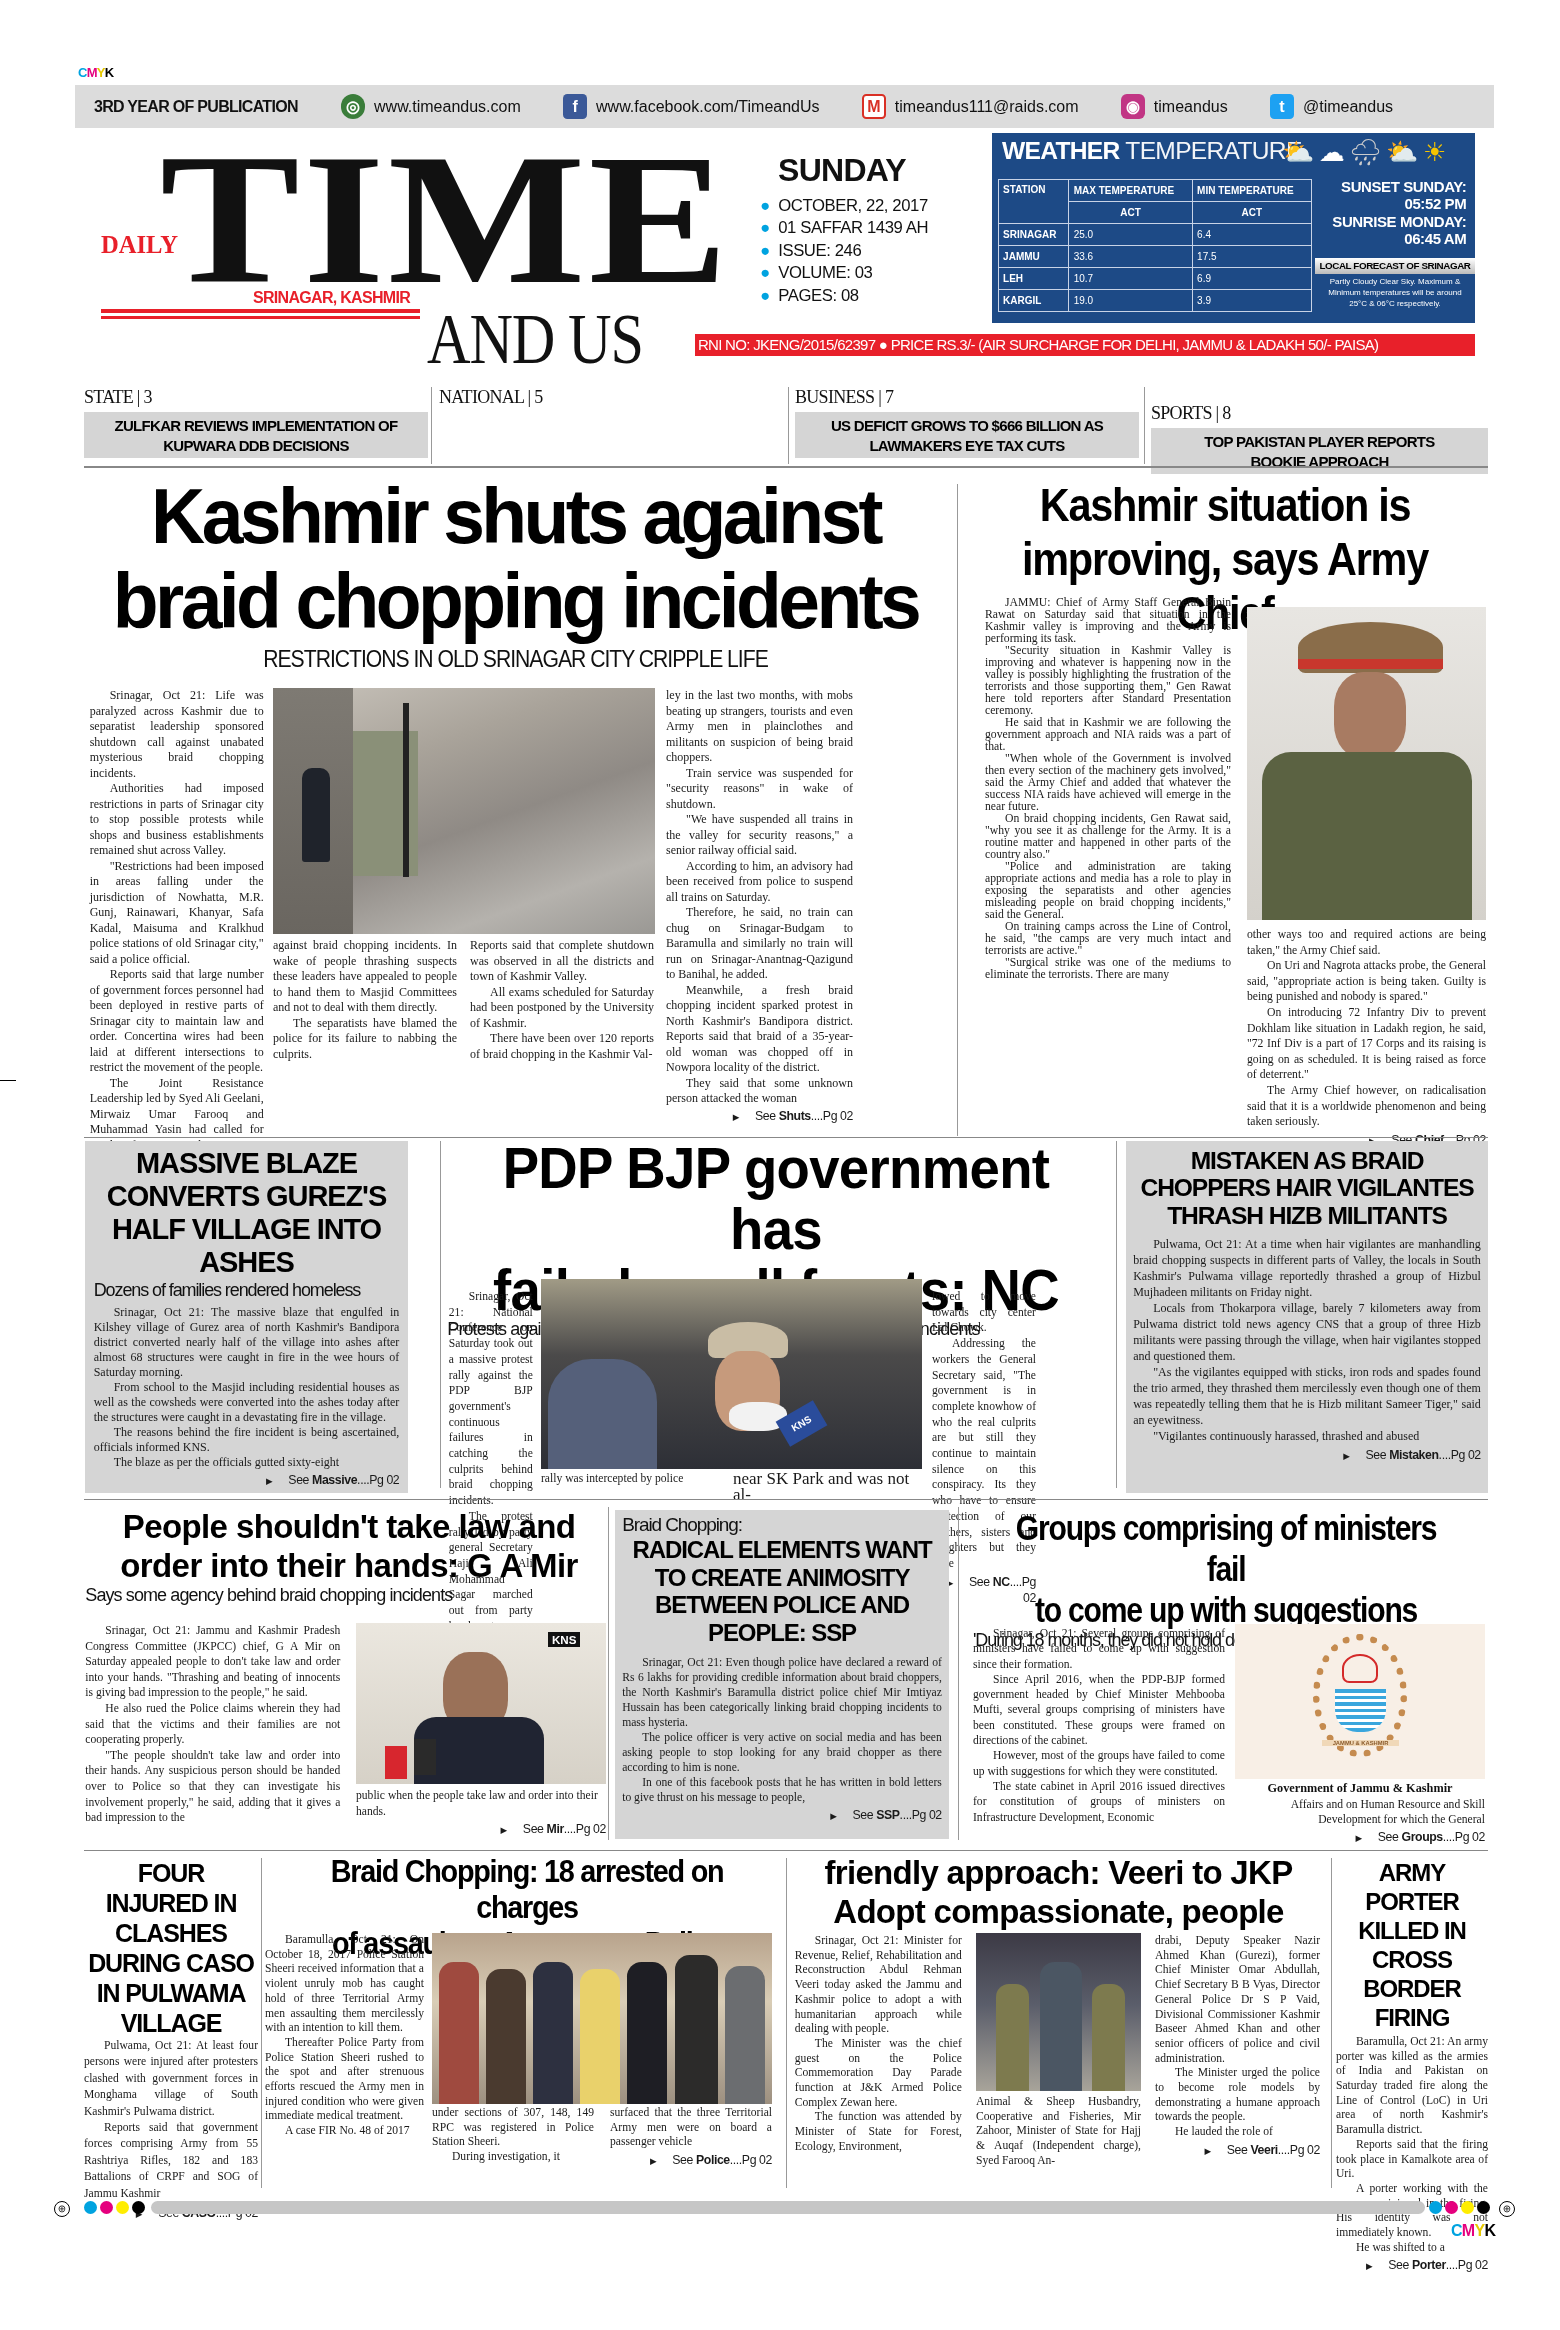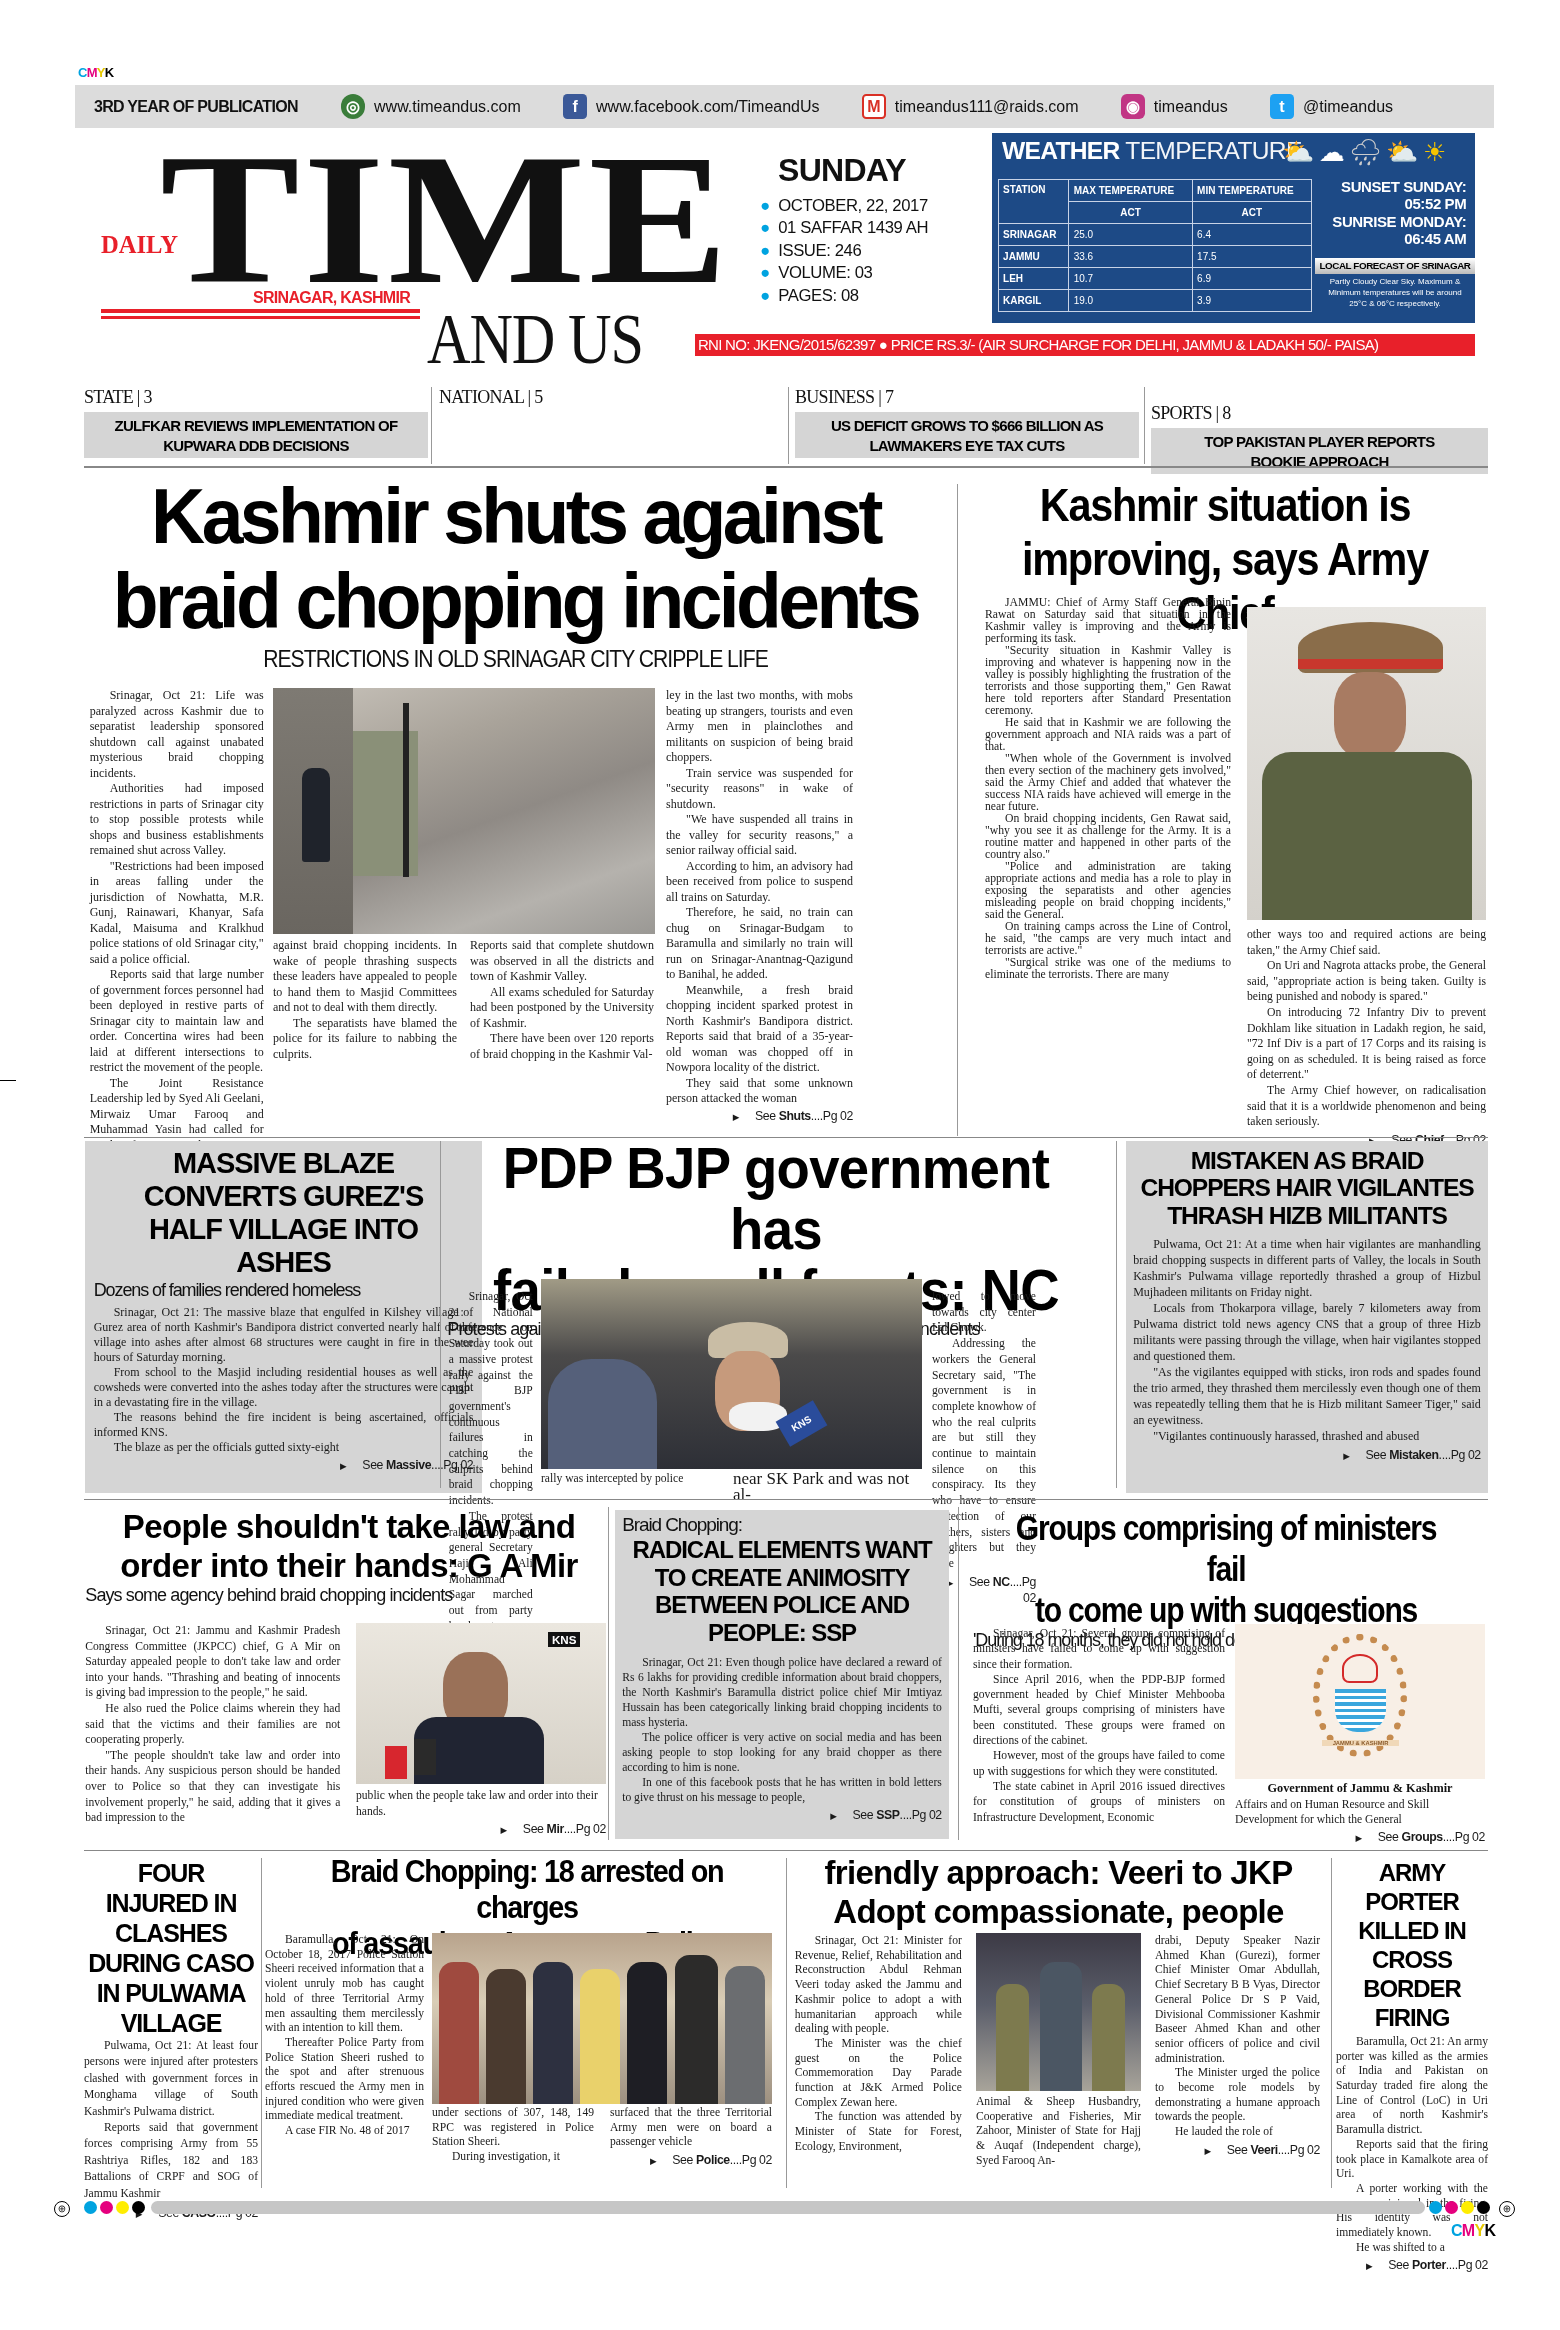--- a/index.html
+++ b/index.html
@@ -222,21 +222,21 @@
     <p style="text-indent:0">other ways too and required actions are being taken," the Army Chief said.</p>
       <p>On Uri and Nagrota attacks probe, the General said, "appropriate action is being taken. Guilty is being punished and nobody is spared."</p>
       <p>On introducing 72 Infantry Div to prevent Dokhlam like situation in Ladakh region, he said, "72 Inf Div is a part of 17 Corps and its raising is going on as scheduled. It is being raised as force of deterrent."</p>
       <p>The Army Chief however, on radicalisation said that it is a worldwide phenomenon and being taken seriously.</p>
     <div class="see"><span class="arr">▶</span><span>See</span> <b>Chief</b><span>....Pg 02</span></div>
   </div>
 </div>
 
 <div class="hrule" style="left:84px;top:1137px;width:1404px;height:1.4px"></div>
 
-<div class="abs gray" style="left:85px;top:1141px;width:397px;height:352px;padding:5.8px 8.7px">
+<div class="abs gray" style="left:85px;top:1141px;width:323px;height:352px;padding:5.8px 8.7px">
   <div class="hl-bold cond" style="font-size:29px;line-height:33px;letter-spacing:-1.1px;padding:0 11.6px">MASSIVE BLAZE CONVERTS GUREZ'S HALF VILLAGE INTO ASHES</div>
   <div class="cond" style="font-size:18px;letter-spacing:-1.1px;margin-top:1.4px">Dozens of families rendered homeless</div>
   <div class="body-text" style="margin-top:4.3px;font-size:12px;line-height:15px">
     <p>Srinagar, Oct 21: The massive blaze that engulfed in Kilshey village of Gurez area of north Kashmir's Bandipora district converted nearly half of the village into ashes after almost 68 structures were caught in fire in the wee hours of Saturday morning.</p>
       <p>From school to the Masjid including residential houses as well as the cowsheds were converted into the ashes today after the structures were caught in a devastating fire in the village.</p>
       <p>The reasons behind the fire incident is being ascertained, officials informed KNS.</p>
       <p>The blaze as per the officials gutted sixty-eight</p>
     <div class="see"><span class="arr">▶</span><span>See</span> <b>Massive</b><span>....Pg 02</span></div>
   </div>
 </div>
@@ -332,21 +332,21 @@
       <p>The state cabinet in April 2016 issued directives for constitution of groups of ministers on Infrastructure Development, Economic</p>
   </div>
   <div class="photo" style="left:272px;top:117px;width:250px;height:155px;background:#f8efe6">
     <div class="abs" style="left:78px;top:10px;width:94px;height:123px;border:7.2px dotted #c58b4f;border-radius:50%"></div>
     <div class="abs" style="left:107px;top:30px;width:36px;height:29px;border:2.9px solid #d42a2a;border-radius:50% 50% 7.2px 7.2px"></div>
     <div class="abs" style="left:100px;top:65px;width:51px;height:43px;background:repeating-linear-gradient(#3aa6dd 0 3.6px,#fff 3.6px 6.5px);border-radius:0 0 22px 22px"></div>
     <div class="abs" style="left:87px;top:116px;width:77px;font:bold 5.8px 'Liberation Sans',sans-serif;text-align:center;color:#8a5a2a;background:#f0d8b8">JAMMU &amp; KASHMIR</div>
   </div>
   <div class="abs serif" style="left:272px;top:274px;width:250px;font-weight:bold;font-size:12.3px;text-align:center">Government of Jammu &amp; Kashmir</div>
   <div class="abs body-text" style="left:272px;top:290px;width:250px;font-size:11.6px;line-height:15.3px">
-    <p style="text-indent:0;text-align:left">Affairs and on Human Resource and Skill Development for which the General</p>
+    <p style="text-indent:0;text-align:right">Affairs and on Human Resource and Skill Development for which the General</p>
     <div class="see"><span class="arr">▶</span><span>See</span> <b>Groups</b><span>....Pg 02</span></div>
   </div>
 </div>
 
 <div class="hrule" style="left:84px;top:1850px;width:1404px;height:1.4px"></div>
 
 <div class="abs" style="left:84px;top:1858px;width:174px;height:336px">
   <div class="hl-bold cond" style="font-size:25px;line-height:30px;letter-spacing:-1.1px">FOUR INJURED IN CLASHES DURING CASO IN PULWAMA VILLAGE</div>
   <div class="body-text" style="font-size:11.6px;line-height:16.4px">
     <p>Pulwama, Oct 21: At least four persons were injured after protesters clashed with government forces in Monghama village of South Kashmir's Pulwama district.</p>

